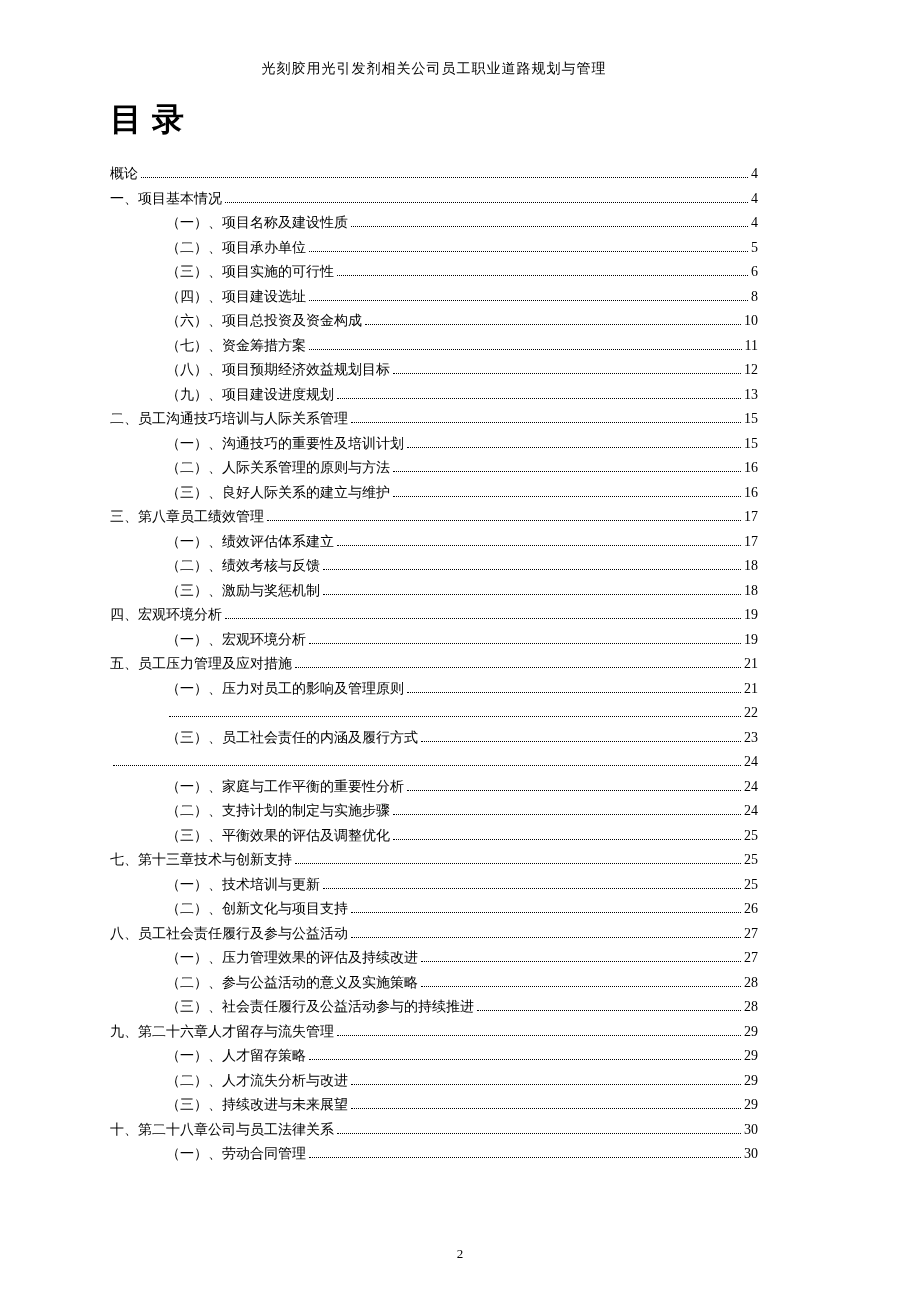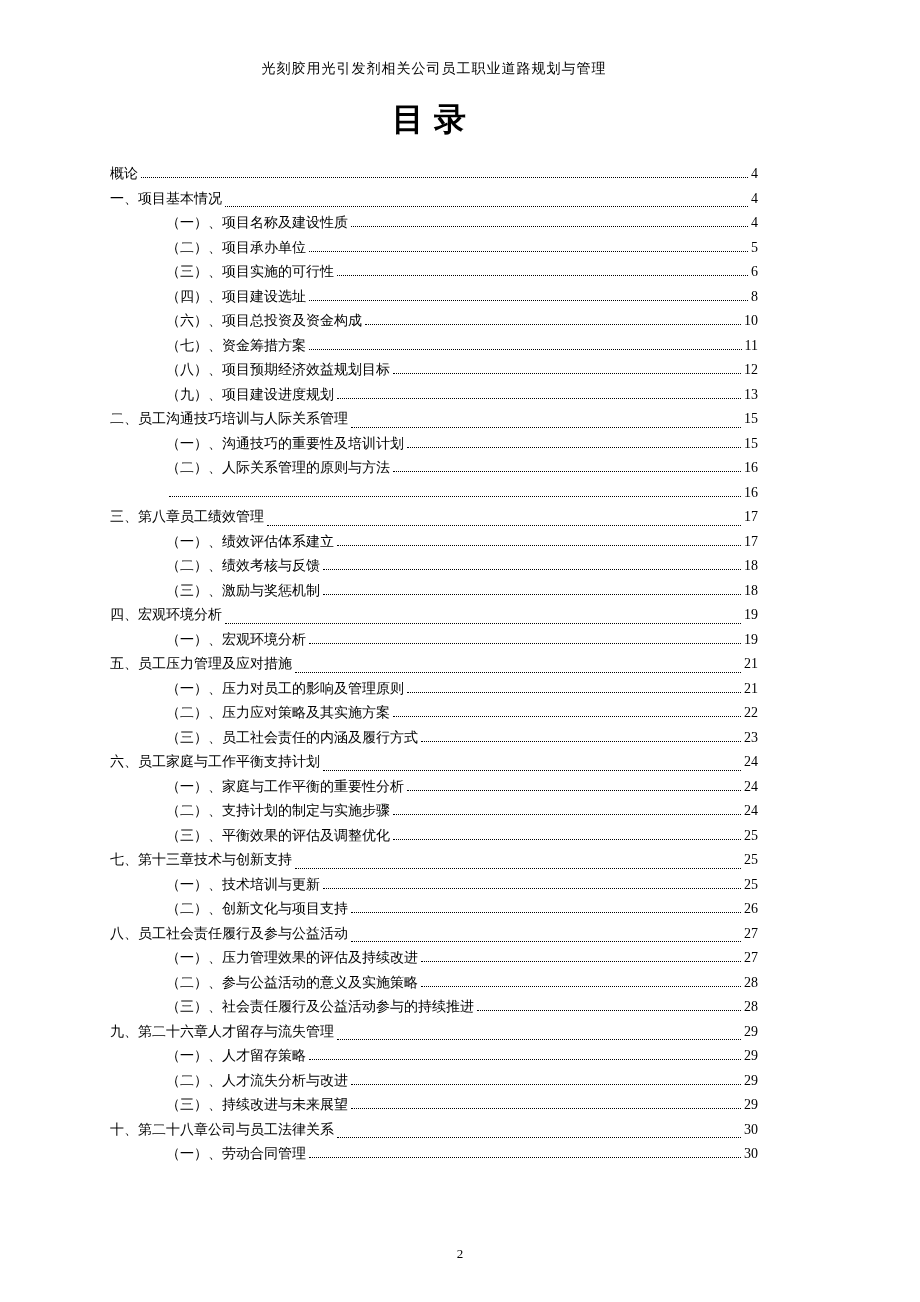--- a/index.html
+++ b/index.html
@@ -18,38 +18,38 @@
     width: 868px;
   }
   .doc-header {
     text-align: center;
     font-size: 14px;
     color: #000;
     margin-bottom: 20px;
     letter-spacing: 1px;
   }
   .toc-title {
-    text-align: center;
+    text-align: left;
     font-size: 32px;
     font-weight: bold;
     margin: 10px 0 20px 0;
     letter-spacing: 10px;
   }
   .toc {
     font-size: 14px;
     line-height: 1.75;
     color: #000;
   }
   .toc-row {
     display: flex;
     align-items: baseline;
     white-space: nowrap;
   }
   .toc-row.level-0 { padding-left: 0; align-items: center; }
-  .toc-row.level-1 { padding-left: 0; align-items: flex-end; }
+  .toc-row.level-1 { padding-left: 0; }
   .toc-row.level-2 { padding-left: 56px; }
   .toc-label {
     flex: 0 0 auto;
   }
   .toc-dots {
     flex: 1 1 auto;
     border-bottom: 1.5px dotted #000;
     margin: 0 3px 4px 3px;
     height: 0.7em;
   }
@@ -131,20 +131,21 @@
         <span class="toc-label">（一）、沟通技巧的重要性及培训计划</span>
         <span class="toc-dots"></span>
         <span class="toc-page">15</span>
       </div>
       <div class="toc-row level-2">
         <span class="toc-label">（二）、人际关系管理的原则与方法</span>
         <span class="toc-dots"></span>
         <span class="toc-page">16</span>
       </div>
       <div class="toc-row level-2">
+        <span class="toc-label">（三）、良好人际关系的建立与维护</span>
         <span class="toc-dots"></span>
         <span class="toc-page">16</span>
       </div>
       <div class="toc-row level-1">
         <span class="toc-label">三、第八章员工绩效管理</span>
         <span class="toc-dots"></span>
         <span class="toc-page">17</span>
       </div>
       <div class="toc-row level-2">
         <span class="toc-label">（一）、绩效评估体系建立</span>
@@ -175,31 +176,29 @@
         <span class="toc-label">五、员工压力管理及应对措施</span>
         <span class="toc-dots"></span>
         <span class="toc-page">21</span>
       </div>
       <div class="toc-row level-2">
         <span class="toc-label">（一）、压力对员工的影响及管理原则</span>
         <span class="toc-dots"></span>
         <span class="toc-page">21</span>
       </div>
       <div class="toc-row level-2">
-        <span class="toc-label">（二）、压力应对策略及其实施方案</span>
         <span class="toc-dots"></span>
         <span class="toc-page">22</span>
       </div>
       <div class="toc-row level-2">
         <span class="toc-label">（三）、员工社会责任的内涵及履行方式</span>
         <span class="toc-dots"></span>
         <span class="toc-page">23</span>
       </div>
       <div class="toc-row level-1">
-        <span class="toc-label">六、员工家庭与工作平衡支持计划</span>
         <span class="toc-dots"></span>
         <span class="toc-page">24</span>
       </div>
       <div class="toc-row level-2">
         <span class="toc-label">（一）、家庭与工作平衡的重要性分析</span>
         <span class="toc-dots"></span>
         <span class="toc-page">24</span>
       </div>
       <div class="toc-row level-2">
         <span class="toc-label">（二）、支持计划的制定与实施步骤</span>

